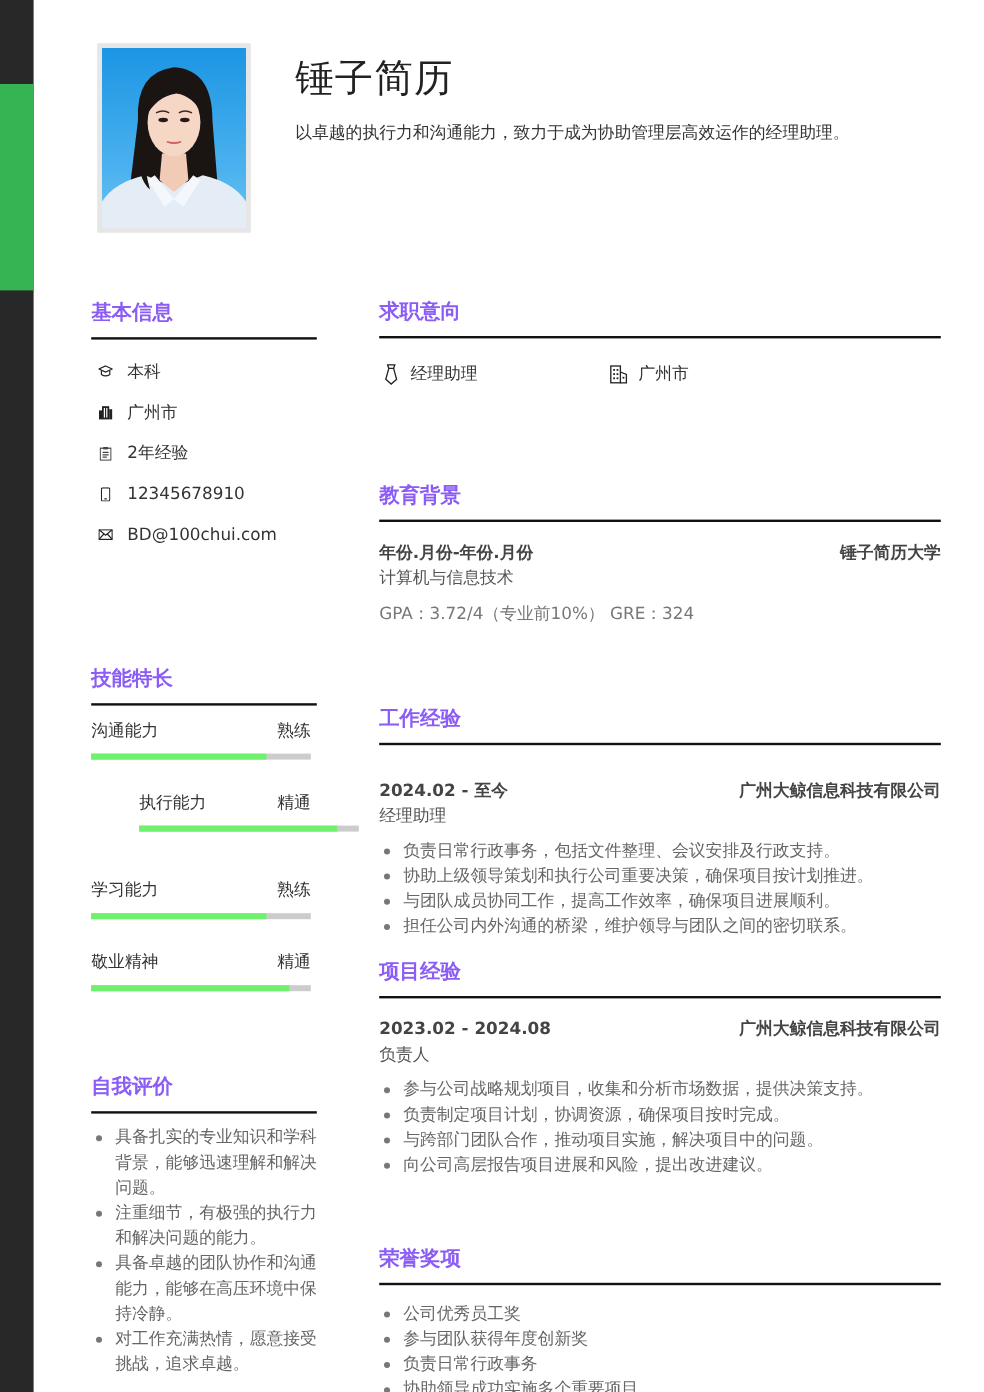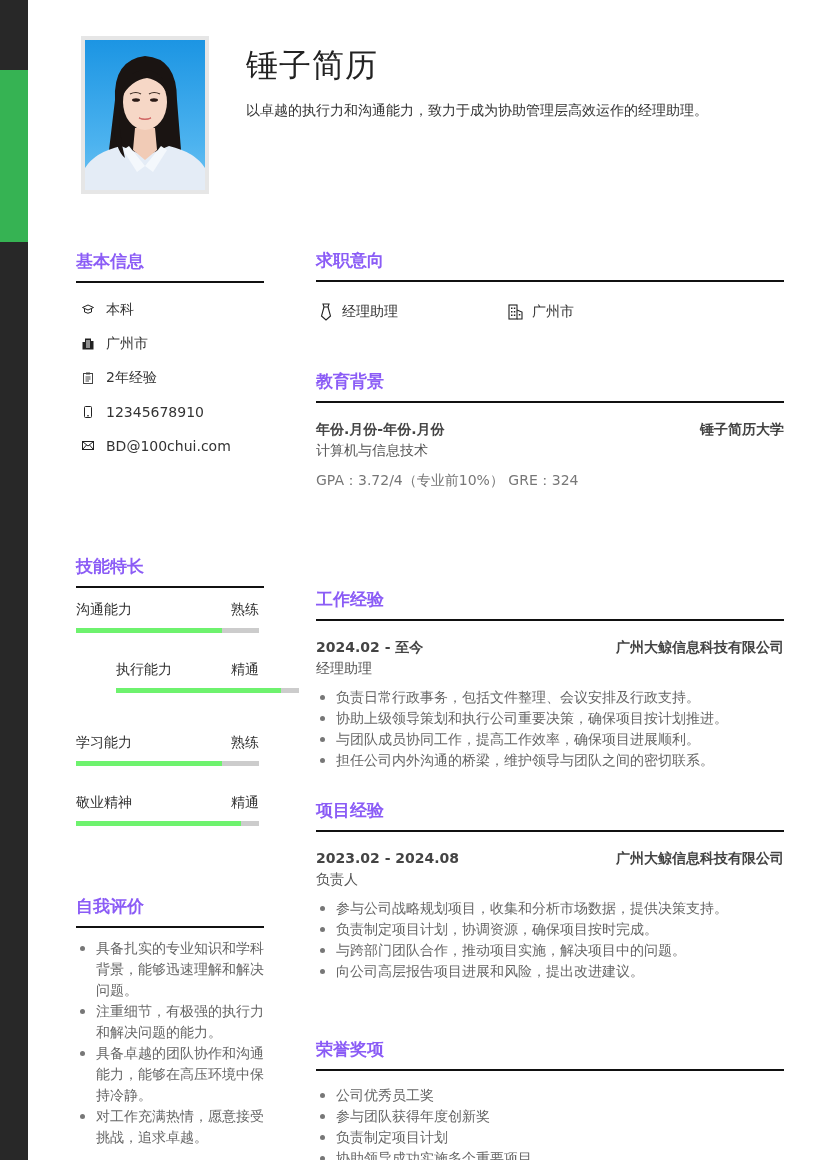--- a/index.html
+++ b/index.html
@@ -225,35 +225,35 @@
             <rect x="3" y="10.5" width="1.5" height="1.5" fill="#222"></rect>
             <rect x="5.8" y="10.5" width="1.5" height="1.5" fill="#222"></rect>
             <rect x="10.8" y="10" width="1.5" height="1.5" fill="#222"></rect>
           </svg>
       </span>
       <span>广州市</span>
     </div>
   </div>
 </div>
 
-<div class="right-col" style="top:340px;">
+<div class="right-col" style="top:372px;">
   <div class="section-title">教育背景</div>
   <div class="section-rule"></div>
   <div class="entry-head" style="margin-top:16px;">
     <span>年份.月份-年份.月份</span>
     <span>锤子简历大学</span>
   </div>
   <div class="entry-sub">计算机与信息技术</div>
   <div class="entry-extra">GPA：3.72/4（专业前10%） GRE：324</div>
 </div>
 
 <div class="right-col" style="top:558px;">
   <div class="section-title">工作经验</div>
   <div class="section-rule"></div>
-  <div class="entry-head" style="margin-top:16px;">
+  <div class="entry-head" style="margin-top:28px;">
     <span>2024.02 - 至今</span>
     <span>广州大鲸信息科技有限公司</span>
   </div>
   <div class="entry-sub">经理助理</div>
   <ul class="bullets entry-bullets">
     <li>负责日常行政事务，包括文件整理、会议安排及行政支持。</li>
     <li>协助上级领导策划和执行公司重要决策，确保项目按计划推进。</li>
     <li>与团队成员协同工作，提高工作效率，确保项目进展顺利。</li>
     <li>担任公司内外沟通的桥梁，维护领导与团队之间的密切联系。</li>
   </ul>
@@ -274,16 +274,16 @@
     <li>向公司高层报告项目进展和风险，提出改进建议。</li>
   </ul>
 </div>
 
 <div class="right-col" style="top:1008px;">
   <div class="section-title">荣誉奖项</div>
   <div class="section-rule"></div>
   <ul class="bullets" style="margin-top:14px;">
     <li>公司优秀员工奖</li>
     <li>参与团队获得年度创新奖</li>
-    <li>负责制定项目计划</li>
+    <li>负责日常行政事务</li>
     <li>协助领导成功实施多个重要项目</li>
   </ul>
 </div>
 
 </body></html>

